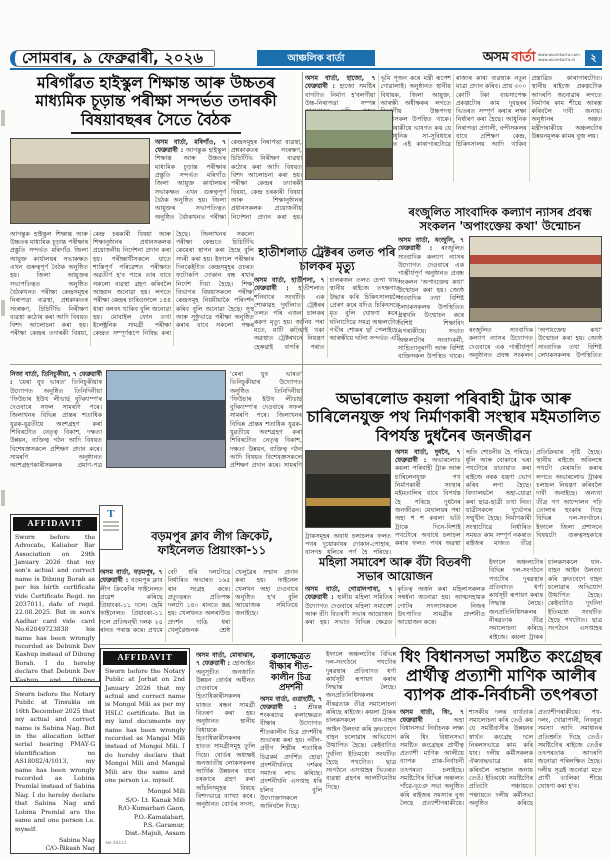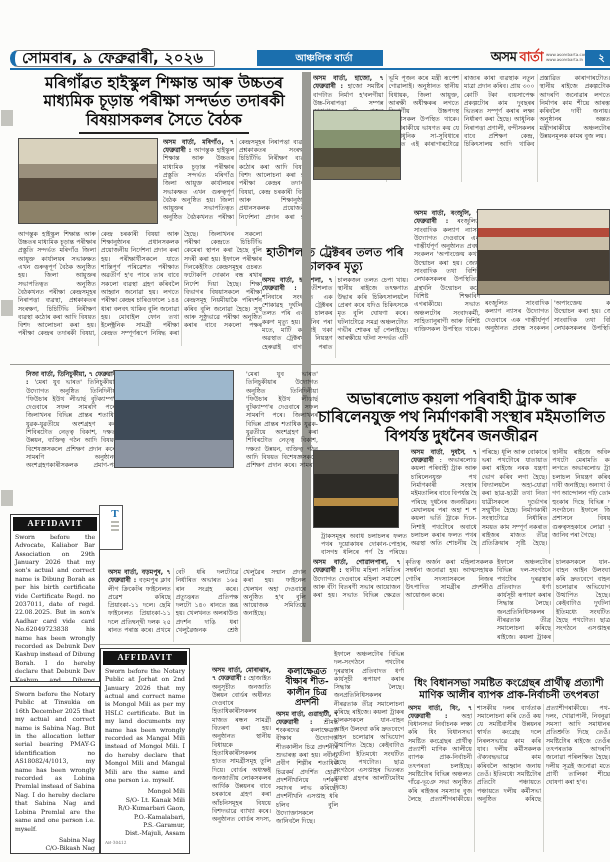--- a/index.html
+++ b/index.html
@@ -1,18 +1,18 @@
 <!DOCTYPE html>
 <html><head>
 <meta charset="utf-8">
 <style>
   html,body{margin:0;padding:0;background:#e8e8e4;}
   .page{position:relative;width:610px;height:862px;background:#fcfcfa;margin:0 auto;
         font-family:"DejaVu Sans",sans-serif;color:#111;overflow:hidden;}
-  .abs{position:absolute;padding-left:8px;}
+  .abs{position:absolute;}
   
   .datebox{border:1px solid #7a7a7a;border-left:5px solid #1b6fae;border-radius:8px 2px 2px 8px;
            font-size:15px;font-weight:bold;display:flex;align-items:center;padding-left:7px;background:#fff;}
   .sectionbox{background:#1b6fae;color:#fff;font-size:9.5px;font-weight:bold;display:flex;
               align-items:center;justify-content:center;}
   .masthead{display:flex;align-items:center;justify-content:flex-end;gap:3px;}
   .mh1{font-size:13px;font-weight:bold;color:#101010;letter-spacing:-.5px;}
   .mh2{font-size:13px;font-weight:bold;color:#d42b1f;letter-spacing:-.5px;}
   .urls{font-size:4px;color:#555;line-height:1.3;text-align:left;}
   .pagenum{background:#1b6fae;color:#fff;font-size:10px;font-weight:bold;display:flex;
@@ -72,21 +72,21 @@
       <span>www.asombarta.com</span><br>
       <span>www.asombarta.in</span>
     </span>
   </div>
   <div class="abs pagenum" style="left:585px;top:50px;width:17px;height:16px;">
     <span>২</span>
   </div>
   <div class="abs hrule" style="left:10px;top:68px;width:592px;height:2px;"></div>
 
   <div class="abs" style="left:10px;top:72px;width:292px;height:290px;">
-    <div class="headline h-xl" style="margin-top:2px;">মৰিগাঁৱত হাইস্কুল শিক্ষান্ত আৰু উচ্চতৰ মাধ্যমিক চূড়ান্ত পৰীক্ষা সন্দৰ্ভত তদাৰকী বিষয়াসকলৰ সৈতে বৈঠক</div>
+    <div class="headline h-xl" style="margin-top:2px;">মৰিগাঁৱত হাইস্কুল শিক্ষান্ত আৰু উচ্চতৰ মাধ্যমিক চূড়ান্ত পৰীক্ষা সন্দৰ্ভত তদাৰকী বিষয়াবছৰৰ সৈতে বৈঠক</div>
     <div class="under" style="width:170px;"></div>
     <div style="display:flex;gap:5px;height:88px;">
       <div class="photo ph-meeting" style="width:140px;height:86px;flex:none;"></div>
       <div class="body-text cols-2" style="flex:1;height:88px;">
         <span class="dateline">অসম বাৰ্তা, মৰিগাঁও, ৭ ফেব্ৰুৱাৰী : </span><span>আগন্তুক হাইস্কুল শিক্ষান্ত আৰু উচ্চতৰ মাধ্যমিক চূড়ান্ত পৰীক্ষাৰ প্ৰস্তুতি সন্দৰ্ভত মৰিগাঁও জিলা আয়ুক্ত কাৰ্যালয়ৰ সভাকক্ষত এখন গুৰুত্বপূৰ্ণ বৈঠক অনুষ্ঠিত হয়। জিলা আয়ুক্তৰ সভাপতিত্বত অনুষ্ঠিত বৈঠকখনত পৰীক্ষা কেন্দ্ৰসমূহৰ নিৰাপত্তা ব্যৱস্থা, প্ৰশ্নকাকতৰ সংৰক্ষণ, চিচিটিভি নিৰীক্ষণ ব্যৱস্থা কঠোৰ কৰা আদি বিষয়ত বিশদ আলোচনা কৰা হয়। পৰীক্ষা কেন্দ্ৰৰ তদাৰকী বিষয়া, কেন্দ্ৰ চৰকাৰী বিষয়া আৰু শিক্ষানুষ্ঠানৰ প্ৰধানসকলক প্ৰয়োজনীয় নিৰ্দেশনা প্ৰদান কৰা হয়। পৰীক্ষাৰ্থীসকলে যাতে শান্তিপূৰ্ণ পৰিৱেশত পৰীক্ষাত অৱতীৰ্ণ হ'ব পাৰে তাৰ বাবে সকলো ব্যৱস্থা গ্ৰহণ কৰিবলৈ আহ্বান জনোৱা হয়। লগতে পৰীক্ষা কেন্দ্ৰৰ চাৰিওফালে ১৪৪ ধাৰা বলবৎ থাকিব বুলি জনোৱা হয়। মোবাইল ফোন তথা ইলেক্ট্ৰনিক সামগ্ৰী পৰীক্ষা কেন্দ্ৰত সম্পূৰ্ণৰূপে নিষিদ্ধ কৰা হৈছে। জিলাখনৰ সকলো পৰীক্ষা কেন্দ্ৰতে চিচিটিভি কেমেৰা স্থাপন কৰা হৈছে বুলি সদৰী কৰা হয়। ইফালে পৰীক্ষাৰ দিনকেইটাত কেন্দ্ৰসমূহৰ ওচৰত ফটোকপি দোকান বন্ধ ৰখাৰ নিৰ্দেশ দিয়া হৈছে। শিক্ষা বিভাগৰ বিষয়াসকলে পৰীক্ষা কেন্দ্ৰসমূহ নিয়মীয়াকৈ পৰিদৰ্শন কৰিব বুলি জনোৱা হৈছে। সুস্থ আৰু সুষ্ঠুভাৱে পৰীক্ষা অনুষ্ঠিত কৰাৰ বাবে সকলো পক্ষৰ সহযোগিতা কামনা কৰে জিলা প্ৰশাসনে।</span>
       </div>
     </div>
     <div class="body-text cols-3" style="width:244px;height:116px;margin-top:4px;">
       <span>আগন্তুক হাইস্কুল শিক্ষান্ত আৰু উচ্চতৰ মাধ্যমিক চূড়ান্ত পৰীক্ষাৰ প্ৰস্তুতি সন্দৰ্ভত মৰিগাঁও জিলা আয়ুক্ত কাৰ্যালয়ৰ সভাকক্ষত এখন গুৰুত্বপূৰ্ণ বৈঠক অনুষ্ঠিত হয়। জিলা আয়ুক্তৰ সভাপতিত্বত অনুষ্ঠিত বৈঠকখনত পৰীক্ষা কেন্দ্ৰসমূহৰ নিৰাপত্তা ব্যৱস্থা, প্ৰশ্নকাকতৰ সংৰক্ষণ, চিচিটিভি নিৰীক্ষণ ব্যৱস্থা কঠোৰ কৰা আদি বিষয়ত বিশদ আলোচনা কৰা হয়। পৰীক্ষা কেন্দ্ৰৰ তদাৰকী বিষয়া, কেন্দ্ৰ চৰকাৰী বিষয়া আৰু শিক্ষানুষ্ঠানৰ প্ৰধানসকলক প্ৰয়োজনীয় নিৰ্দেশনা প্ৰদান কৰা হয়। পৰীক্ষাৰ্থীসকলে যাতে শান্তিপূৰ্ণ পৰিৱেশত পৰীক্ষাত অৱতীৰ্ণ হ'ব পাৰে তাৰ বাবে সকলো ব্যৱস্থা গ্ৰহণ কৰিবলৈ আহ্বান জনোৱা হয়। লগতে পৰীক্ষা কেন্দ্ৰৰ চাৰিওফালে ১৪৪ ধাৰা বলবৎ থাকিব বুলি জনোৱা হয়। মোবাইল ফোন তথা ইলেক্ট্ৰনিক সামগ্ৰী পৰীক্ষা কেন্দ্ৰত সম্পূৰ্ণৰূপে নিষিদ্ধ কৰা হৈছে। জিলাখনৰ সকলো পৰীক্ষা কেন্দ্ৰতে চিচিটিভি কেমেৰা স্থাপন কৰা হৈছে বুলি সদৰী কৰা হয়। ইফালে পৰীক্ষাৰ দিনকেইটাত কেন্দ্ৰসমূহৰ ওচৰত ফটোকপি দোকান বন্ধ ৰখাৰ নিৰ্দেশ দিয়া হৈছে। শিক্ষা বিভাগৰ বিষয়াসকলে পৰীক্ষা কেন্দ্ৰসমূহ নিয়মীয়াকৈ পৰিদৰ্শন কৰিব বুলি জনোৱা হৈছে। সুস্থ আৰু সুষ্ঠুভাৱে পৰীক্ষা অনুষ্ঠিত কৰাৰ বাবে সকলো পক্ষৰ সহযোগিতা কামনা কৰে জিলা প্ৰশাসনে।</span>
     </div>
@@ -102,20 +102,21 @@
   <div class="abs" style="left:305px;top:70px;width:297px;height:154px;">
     <div style="position:relative;margin-top:4px;height:108px;">
       <div class="body-text cols-4" style="height:108px;">
         <span class="dateline">অসম বাৰ্তা, হাজো, ৭ ফেব্ৰুৱাৰী : </span><span>হাজো সমষ্টিৰ বাগটাত নিৰ্মাণ হ'বলগীয়া উচ্চ-নিৰাপত্তা সম্পন্ন কাৰাগাৰৰ ভূমি পূজন অনুষ্ঠান দেওবাৰে সম্পন্ন হয়। ৰাজ্যিক কাৰাগাৰ উন্নয়ন আঁচনিৰ অধীনত নিৰ্মাণ হ'বলগীয়া এই কাৰাগাৰটোৰ ভূমি পূজন কৰে মন্ত্ৰী ৰূপেশ গোৱালাই। অনুষ্ঠানত স্থানীয় বিধায়ক, জিলা আয়ুক্ত, আৰক্ষী অধীক্ষকৰ লগতে বিভাগীয় উচ্চপদস্থ বিষয়াসকল উপস্থিত থাকে। মন্ত্ৰীগৰাকীয়ে ভাষণত কয় যে অত্যাধুনিক সা-সুবিধাৰে সজ্জিত এই কাৰাগাৰটোৱে ৰাজ্যৰ কাৰা ব্যৱস্থাক নতুন মাত্ৰা প্ৰদান কৰিব। প্ৰায় ৩০০ কোটি টকা ব্যয়সাপেক্ষ প্ৰকল্পটোৰ কাম দুবছৰৰ ভিতৰত সম্পূৰ্ণ কৰাৰ লক্ষ্য নিৰ্ধাৰণ কৰা হৈছে। আধুনিক নিৰাপত্তা প্ৰণালী, বন্দীসকলৰ বাবে প্ৰশিক্ষণ কেন্দ্ৰ, চিকিৎসালয় আদি থাকিব প্ৰস্তাৱিত কাৰাগাৰটোত। স্থানীয় ৰাইজে প্ৰকল্পটোক আদৰণি জনোৱাৰ লগতে নিৰ্মাণৰ কাম শীঘ্ৰে আৰম্ভ কৰিবলৈ দাবী জনায়। অনুষ্ঠানৰ অন্তত মন্ত্ৰীগৰাকীয়ে অঞ্চলটোৰ উন্নয়নমূলক কামৰ বুজ লয়।</span>
       </div>
       <div class="photo ph-bhumi abs" style="left:0;top:36px;width:88px;height:70px;"></div>
     </div>
   </div>
 
   <div class="abs" style="left:398px;top:206px;width:204px;height:156px;">
+    <div class="headline h-md">ৰংজুলিত সাংবাদিক কল্যাণ ন্যাসৰ প্ৰবন্ধ সংকলন 'অপাংক্তেয় কথা' উন্মোচন</div>
     <div style="position:relative;height:124px;margin-top:3px;">
       <div class="body-text abs" style="left:0;top:0;width:66px;height:124px;">
         <span class="dateline">অসম বাৰ্তা, ৰংজুলি, ৭ ফেব্ৰুৱাৰী : </span><span>ৰংজুলিত সাংবাদিক কল্যাণ ন্যাসৰ উদ্যোগত দেওবাৰে এক গাম্ভীৰ্যপূৰ্ণ অনুষ্ঠানত প্ৰবন্ধ সংকলন 'অপাংক্তেয় কথা' উন্মোচন কৰা হয়। জ্যেষ্ঠ সাংবাদিক তথা বিশিষ্ট লেখকসকলৰ উপস্থিতিত গ্ৰন্থখনি উন্মোচন কৰে বিশিষ্ট শিক্ষাবিদ এগৰাকীয়ে। সভাত অঞ্চলটোৰ সংবাদকৰ্মী, সাহিত্যানুৰাগী আৰু বিশিষ্ট ব্যক্তিসকল উপস্থিত থাকে। উন্মোচনী ভাষণত গ্ৰন্থখনিৰ বিষয়বস্তুৰ ওপৰত বিশদভাৱে আলোকপাত কৰা হয়। ন্যাসৰ সভাপতিয়ে আদৰণি ভাষণ প্ৰদান কৰে আৰু ভৱিষ্যত কাৰ্যসূচীৰ বিষয়ে অৱগত কৰে।</span>
       </div>
       <div class="photo ph-book abs" style="left:71px;top:0;width:133px;height:86px;"></div>
       <div class="body-text cols-2 abs" style="left:71px;top:90px;width:133px;height:34px;">
         <span>ৰংজুলিত সাংবাদিক কল্যাণ ন্যাসৰ উদ্যোগত দেওবাৰে এক গাম্ভীৰ্যপূৰ্ণ অনুষ্ঠানত প্ৰবন্ধ সংকলন 'অপাংক্তেয় কথা' উন্মোচন কৰা হয়। জ্যেষ্ঠ সাংবাদিক তথা বিশিষ্ট লেখকসকলৰ উপস্থিতিত গ্ৰন্থখনি উন্মোচন কৰে বিশিষ্ট শিক্ষাবিদ এগৰাকীয়ে। সভাত অঞ্চলটোৰ সংবাদকৰ্মী, সাহিত্যানুৰাগী আৰু বিশিষ্ট ব্যক্তিসকল উপস্থিত থাকে। উন্মোচনী ভাষণত গ্ৰন্থখনিৰ বিষয়বস্তুৰ ওপৰত বিশদভাৱে আলোকপাত কৰা হয়। ন্যাসৰ সভাপতিয়ে আদৰণি ভাষণ প্ৰদান কৰে আৰু ভৱিষ্যত কাৰ্যসূচীৰ বিষয়ে অৱগত কৰে।</span>
       </div>
     </div>
   </div>
@@ -137,39 +138,41 @@
   </div>
 
   <div class="abs classified" style="left:99px;top:505px;width:24px;height:45px;z-index:3;">
     <div class="monogram">T</div>
     <div class="adline"></div>
     <div class="adline"></div>
     <div class="adline"></div>
   </div>
 
   <div class="abs" style="left:100px;top:506px;width:198px;height:136px;">
+    <div class="headline h-md abs" style="left:28px;top:24px;width:168px;">বড়মপুৰ ক্লাব লীগ ক্ৰিকেট, ফাইনেলত প্ৰিয়াংকা-১১</div>
     <div class="body-text cols-3 abs" style="left:0;top:62px;width:198px;height:74px;">
       <span class="dateline">অসম বাৰ্তা, বড়মপুৰ, ৭ ফেব্ৰুৱাৰী : </span><span>বড়মপুৰ ক্লাব লীগ ক্ৰিকেটৰ ফাইনেলত প্ৰৱেশ কৰিছে প্ৰিয়াংকা-১১ দলে। ছেমি ফাইনেলত প্ৰিয়াংকা-১১ দলে প্ৰতিদ্বন্দ্বী দলক ২৫ ৰানত পৰাস্ত কৰে। প্ৰথমে বেট ধৰি দলটোৱে নিৰ্ধাৰিত অভাৰত ১৬৫ ৰান সংগ্ৰহ কৰে। প্ৰত্যুত্তৰত প্ৰতিপক্ষ দলটো ১৪০ ৰানতে স্তব্ধ হয়। খেলখনত অলৰাউণ্ড প্ৰদৰ্শন দাঙি ধৰা খেলুৱৈজনক শ্ৰেষ্ঠ খেলুৱৈৰ সন্মান প্ৰদান কৰা হয়। ফাইনেল খেলখন অহা দেওবাৰে অনুষ্ঠিত হ'ব বুলি আয়োজক সমিতিয়ে জনাইছে।</span>
     </div>
   </div>
 
-  <div class="abs" style="left:305px;top:390px;width:297px;height:164px;font-family:Liberation Serif, serif;">
+  <div class="abs" style="left:305px;top:390px;width:297px;height:164px;">
     <div class="headline h-xl">অভাৰলোড কয়লা পৰিবাহী ট্ৰাক আৰু চাৰিলেনযুক্ত পথ নিৰ্মাণকাৰী সংস্থাৰ মইমতালিত বিপৰ্যস্ত দুধনৈৰ জনজীৱন</div>
     <div style="position:relative;height:106px;margin-top:3px;">
       <div class="photo ph-truck abs" style="left:0;top:2px;width:86px;height:78px;"></div>
       <div class="body-text abs" style="left:0;top:84px;width:86px;height:22px;">
         <span>ট্ৰাকসমূহৰ অবাধ চলাচলৰ ফলত পথৰ দুয়োকাষৰ দোকান-পোহাৰ, বাসগৃহ ধূলিৰে পূৰ্ণ হৈ পৰিছে। শ্বাসপ্ৰশ্বাসজনিত ৰোগত আক্ৰান্ত হৈছে বহু লোক। ৰাইজে ক্ষতিপূৰণৰ দাবী উত্থাপন কৰিছে। জনস্বাৰ্থ জড়িত বিষয়টোত চৰকাৰৰ হস্তক্ষেপ বিচাৰিছে অঞ্চলবাসীয়ে।</span>
       </div>
       <div class="body-text cols-3 abs" style="left:90px;top:0;width:207px;height:106px;">
         <span class="dateline">অসম বাৰ্তা, দুধনৈ, ৭ ফেব্ৰুৱাৰী : </span><span>অভাৰলোড কয়লা পৰিবাহী ট্ৰাক আৰু চাৰিলেনযুক্ত পথ নিৰ্মাণকাৰী সংস্থাৰ মইমতালিৰ বাবে বিপৰ্যস্ত হৈ পৰিছে দুধনৈৰ জনজীৱন। মেঘালয়ৰ পৰা অহা শ শ কয়লা ভৰ্তি ট্ৰাকে দিনে-নিশাই পথটোৰে অবাধে চলাচল কৰাৰ ফলত পথৰ অৱস্থা অতি শোচনীয় হৈ পৰিছে। ধূলি আৰু বোকাৰে ভৰা পথটোৰে যাতায়াত কৰা ৰাইজে নৰক যন্ত্ৰণা ভোগ কৰিব লগা হৈছে। বিদ্যালয়লৈ অহা-যোৱা কৰা ছাত্ৰ-ছাত্ৰী তথা নিত্য যাত্ৰীসকলে দুৰ্ভোগৰ সন্মুখীন হৈছে। নিৰ্মাণকাৰী সংস্থাটোৱে নিৰ্ধাৰিত সময়ত কাম সম্পূৰ্ণ নকৰাত ৰাইজৰ মাজত তীব্ৰ প্ৰতিক্ৰিয়াৰ সৃষ্টি হৈছে। স্থানীয় ৰাইজে অবিলম্বে পথটো মেৰামতি কৰাৰ লগতে অভাৰলোড ট্ৰাকৰ চলাচল নিয়ন্ত্ৰণ কৰিবলৈ দাবী জনাইছে। অন্যথা তীব্ৰ গণ আন্দোলন গঢ়ি তোলাৰ হুংকাৰ দিছে বিভিন্ন দল-সংগঠনে। ইফালে জিলা প্ৰশাসনে বিষয়টো গুৰুত্বসহকাৰে লোৱা বুলি জানিব পৰা গৈছে।</span>
       </div>
     </div>
   </div>
 
   <div class="abs" style="left:305px;top:556px;width:180px;height:86px;">
+    <div class="headline h-md">মহিলা সমাবেশ আৰু বঁটা বিতৰণী সভাৰ আয়োজন</div>
     <div class="body-text cols-2" style="height:52px;margin-top:2px;">
       <span class="dateline">অসম বাৰ্তা, গোৱালপাৰা, ৭ ফেব্ৰুৱাৰী : </span><span>স্থানীয় মহিলা সমিতিৰ উদ্যোগত দেওবাৰে মহিলা সমাবেশ আৰু বঁটা বিতৰণী সভাৰ আয়োজন কৰা হয়। সভাত বিভিন্ন ক্ষেত্ৰত কৃতিত্ব অৰ্জন কৰা মহিলাসকলক সম্বৰ্ধনা জনোৱা হয়। আত্মসহায়ক গোটৰ সদস্যাসকলে নিজৰ উৎপাদিত সামগ্ৰীৰ প্ৰদৰ্শনীও আয়োজন কৰে।</span>
     </div>
   </div>
 
   <div class="abs body-text cols-2" style="left:489px;top:558px;width:113px;height:84px;">
     <span>ইফালে অঞ্চলটোৰ বিভিন্ন দল-সংগঠনে পথটোৰ দুৰৱস্থাৰ প্ৰতিবাদত ধৰ্ণা কাৰ্যসূচী ৰূপায়ণ কৰাৰ সিদ্ধান্ত লৈছে। জনপ্ৰতিনিধিসকলৰ নীৰৱতাক তীব্ৰ সমালোচনা কৰিছে ৰাইজে। কয়লা ট্ৰাকৰ চালকসকলে যান-বাহন আইন উলংঘা কৰি দ্ৰুতবেগে বাহন চলোৱাৰ অভিযোগ উত্থাপিত হৈছে। কেইবাটাও দুৰ্ঘটনা ইতিমধ্যে সংঘটিত হৈছে পথটোত। ছাত্ৰ সংগঠনে এসপ্তাহৰ ভিতৰত ব্যৱস্থা গ্ৰহণৰ আলটিমেটাম দিছে।</span>
   </div>
 
   <div class="abs aff" style="left:10px;top:514px;width:90px;height:168px;">
@@ -195,37 +198,37 @@
     <div class="sig">Mongol Mili
 S/O- Lt. Kanak Mili
 R/O-Kumarbari Gaon,
 P.O.-Kamalabari,
 P.S.-Garamur,
 Dist.-Majuli, Assam</div>
     <div class="affcode">AB-30412</div>
   </div>
 
   <div class="abs" style="left:196px;top:648px;width:126px;height:206px;">
-    <div style="position:relative;height:158px;margin-top:18px;">
+    <div style="position:relative;height:158px;margin-top:3px;">
       <div class="body-text abs" style="left:0;top:0;width:59px;height:158px;">
         <span class="dateline">অসম বাৰ্তা, মোৰাঝাৰ, ৭ ফেব্ৰুৱাৰী : </span><span>হোজাইত অনুসূচীত জনজাতি উন্নয়ন বোৰ্ডৰ অধীনত দেওবাৰে হিতাধিকাৰীসকলৰ মাজত ৰন্ধন সামগ্ৰী বিতৰণ কৰা হয়। অনুষ্ঠানত স্থানীয় বিধায়কে হিতাধিকাৰীসকলৰ হাতত সামগ্ৰীসমূহ তুলি দিয়ে। বোৰ্ডৰ অধ্যক্ষই জনজাতীয় লোকসকলৰ আৰ্থিক উন্নয়নৰ বাবে চৰকাৰে গ্ৰহণ কৰা আঁচনিসমূহৰ বিষয়ে বিশদভাৱে ব্যাখ্যা কৰে। অনুষ্ঠানত বোৰ্ডৰ সদস্য, স্থানীয় নেতৃবৃন্দ আৰু বহু সংখ্যক হিতাধিকাৰী উপস্থিত থাকে। ভৱিষ্যতেও এনে ধৰণৰ সাহায্য অব্যাহত থাকিব বুলি ঘোষণা কৰা হয়।</span>
       </div>
       <div class="abs" style="left:64px;top:0;width:62px;height:158px;">
         <div class="headline h-xs">কলাক্ষেত্ৰত বীক্ষাৰ শীত-কালীন চিত্ৰ প্ৰদৰ্শনী</div>
         <div class="body-text" style="height:128px;margin-top:2px;">
           <span class="dateline">অসম বাৰ্তা, গুৱাহাটী, ৭ ফেব্ৰুৱাৰী : </span><span>শ্ৰীমন্ত শংকৰদেৱ কলাক্ষেত্ৰত বীক্ষাৰ উদ্যোগত শীতকালীন চিত্ৰ প্ৰদৰ্শনীৰ শুভাৰম্ভ কৰা হয়। নবীন-প্ৰবীণ শিল্পীৰ শতাধিক চিত্ৰকৰ্ম প্ৰদৰ্শিত হোৱা প্ৰদৰ্শনীখনিয়ে দৰ্শকৰ সমাদৰ লাভ কৰিছে। প্ৰদৰ্শনীখনি এসপ্তাহ ধৰি চলিব বুলি উদ্যোক্তাসকলে জানিবলৈ দিছে।</span>
         </div>
       </div>
     </div>
   </div>
 
   <div class="abs body-text" style="left:326px;top:650px;width:70px;height:204px;">
     <span>ইফালে অঞ্চলটোৰ বিভিন্ন দল-সংগঠনে পথটোৰ দুৰৱস্থাৰ প্ৰতিবাদত ধৰ্ণা কাৰ্যসূচী ৰূপায়ণ কৰাৰ সিদ্ধান্ত লৈছে। জনপ্ৰতিনিধিসকলৰ নীৰৱতাক তীব্ৰ সমালোচনা কৰিছে ৰাইজে। কয়লা ট্ৰাকৰ চালকসকলে যান-বাহন আইন উলংঘা কৰি দ্ৰুতবেগে বাহন চলোৱাৰ অভিযোগ উত্থাপিত হৈছে। কেইবাটাও দুৰ্ঘটনা ইতিমধ্যে সংঘটিত হৈছে পথটোত। ছাত্ৰ সংগঠনে এসপ্তাহৰ ভিতৰত ব্যৱস্থা গ্ৰহণৰ আলটিমেটাম দিছে।</span>
   </div>
 
   <div class="abs" style="left:400px;top:648px;width:202px;height:206px;">
-    <div class="headline" style="font-size:10px;margin-top:29px;">ধিং বিধানসভা সমষ্টিত কংগ্ৰেছৰ প্ৰাৰ্থীত্ব প্ৰত্যাশী মাণিক আলীৰ ব্যাপক প্ৰাক-নিৰ্বাচনী তৎপৰতা</div>
+    <div class="headline" style="font-size:16px;">ধিং বিধানসভা সমষ্টিত কংগ্ৰেছৰ প্ৰাৰ্থীত্ব প্ৰত্যাশী মাণিক আলীৰ ব্যাপক প্ৰাক-নিৰ্বাচনী তৎপৰতা</div>
     <div class="body-text cols-3" style="height:148px;margin-top:3px;">
       <span class="dateline">অসম বাৰ্তা, ধিং, ৭ ফেব্ৰুৱাৰী : </span><span>অহা বিধানসভা নিৰ্বাচনক লক্ষ্য কৰি ধিং বিধানসভা সমষ্টিত কংগ্ৰেছৰ প্ৰাৰ্থীত্ব প্ৰত্যাশী মাণিক আলীয়ে ব্যাপক প্ৰাক-নিৰ্বাচনী তৎপৰতা চলাইছে। সমষ্টিটোৰ বিভিন্ন অঞ্চলত গাঁৱে-ভূঞে সভা অনুষ্ঠিত কৰি ৰাইজৰ সমস্যাৰ বুজ লৈছে প্ৰত্যাশীগৰাকীয়ে। শাসকীয় দলৰ ব্যৰ্থতাক সমালোচনা কৰি তেওঁ কয় যে সমষ্টিবাসীৰ উন্নয়নৰ স্বাৰ্থত কংগ্ৰেছ দলে নিৰলসভাৱে কাম কৰি যাব। দলীয় কৰ্মীসকলক ঐক্যবদ্ধভাৱে কাম কৰিবলৈ আহ্বান জনায় তেওঁ। ইতিমধ্যে সমষ্টিটোৰ প্ৰতিটো পঞ্চায়তে পঞ্চায়তে দলীয় কৰ্মীসভা অনুষ্ঠিত কৰিছে প্ৰত্যাশীগৰাকীয়ে। পথ-দলং, খোৱাপানী, নিবনুৱা সমস্যা আদি সমাধানৰ প্ৰতিশ্ৰুতি দিছে তেওঁ। সমষ্টিটোৰ ৰাইজে তেওঁৰ তৎপৰতাক আদৰণি জনোৱা পৰিলক্ষিত হৈছে। দলীয় সূত্ৰই জনোৱা মতে প্ৰাৰ্থী তালিকা শীঘ্ৰে ঘোষণা কৰা হ'ব।</span>
     </div>
   </div>
 
 </div>
 
 </body></html>

